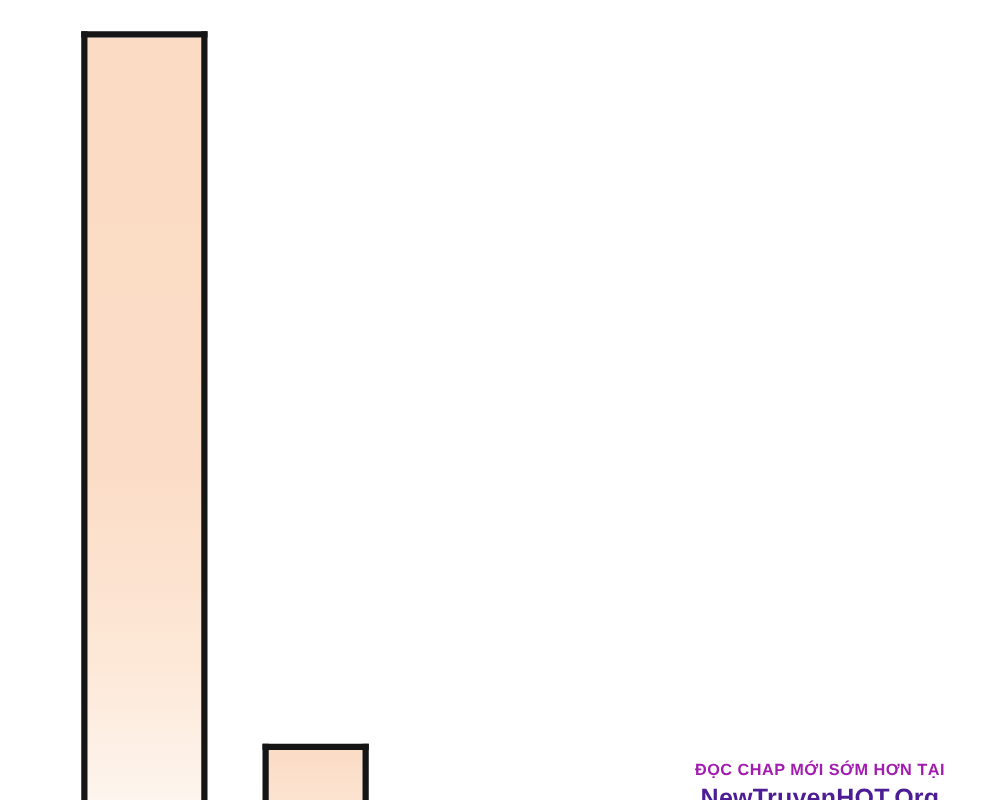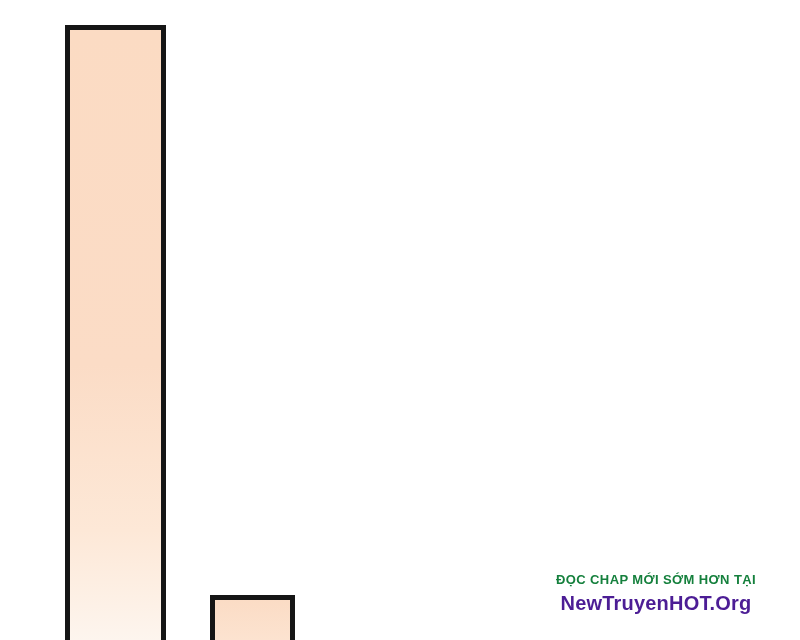--- a/index.html
+++ b/index.html
@@ -58,15 +58,15 @@
   }
 </style>
 </head>
 <body style="background: rgb(255, 255, 255);">
 
 <div class="panel panel-tall" style="border-color: rgb(21, 21, 21); background: linear-gradient(rgb(251, 219, 195) 0%, rgb(251, 220, 198) 55%, rgb(253, 232, 215) 82%, rgb(253, 245, 238) 100%);"></div>
 
 <div class="panel panel-small" style="border-color: rgb(21, 21, 21); background: linear-gradient(rgb(251, 220, 197) 0%, rgb(252, 227, 208) 100%);"></div>
 
 <div class="watermark">
-  <div class="watermark-tagline" style="color: #15803d;">ĐỌC CHAP MỚI SỚM HƠN TẠI</div>
+  <div class="watermark-tagline" style="color: #a21caf; margin-top: 36px;">ĐỌC CHAP MỚI SỚM HƠN TẠI</div>
   <div class="watermark-site" style="color: #4c1d95;">NewTruyenHOT.Org</div>
 </div>
 
 </body></html>

